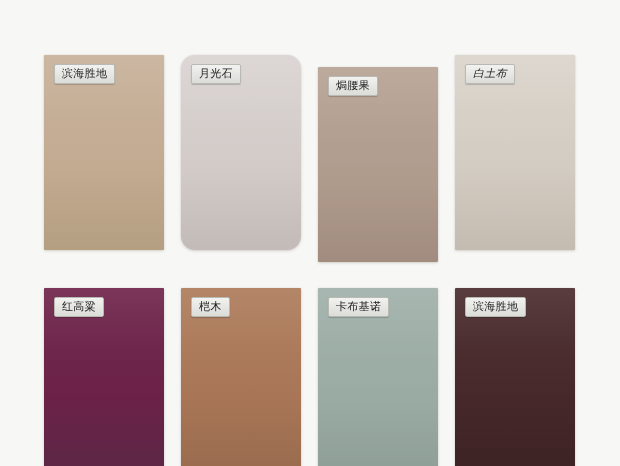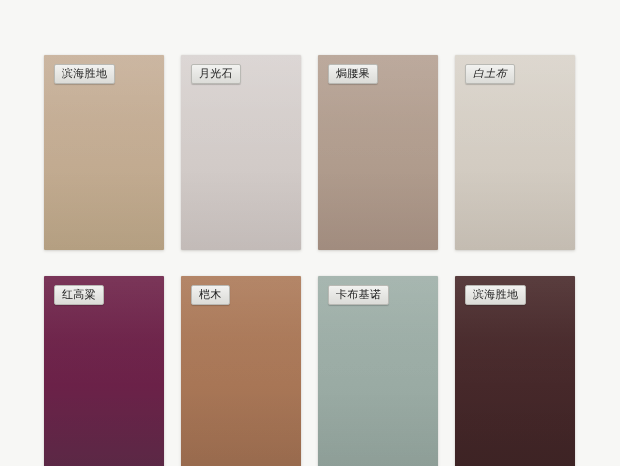--- a/index.html
+++ b/index.html
@@ -77,26 +77,26 @@
 
 <div id="palette-grid">
 
   <div class="swatch-row row-top">
 
     <div class="swatch-card" style="background: linear-gradient(rgb(199, 176, 153) 0%, rgb(194, 171, 145) 55%, rgb(188, 166, 135) 100%);">
       <span class="sheen"></span>
       <span class="swatch-label">滨海胜地</span>
     </div>
 
-    <div class="swatch-card" style="background: linear-gradient(rgb(217, 211, 209) 0%, rgb(210, 203, 200) 55%, rgb(203, 195, 192) 100%);">
+    <div class="swatch-card" style="background: linear-gradient(rgb(217, 211, 209) 0%, rgb(210, 203, 200) 55%, rgb(203, 195, 192) 100%); border-radius: 14px;">
       <span class="sheen"></span>
       <span class="swatch-label">月光石</span>
     </div>
 
-    <div class="swatch-card" style="background: linear-gradient(rgb(182, 162, 148) 0%, rgb(176, 156, 141) 55%, rgb(168, 146, 132) 100%);">
+    <div class="swatch-card" style="background: linear-gradient(rgb(182, 162, 148) 0%, rgb(176, 156, 141) 55%, rgb(168, 146, 132) 100%); margin-top: 12px;">
       <span class="sheen"></span>
       <span class="swatch-label">焗腰果</span>
     </div>
 
     <div class="swatch-card" style="background: linear-gradient(rgb(218, 212, 203) 0%, rgb(211, 204, 194) 55%, rgb(204, 196, 185) 100%); font-style: italic;">
       <span class="sheen"></span>
       <span class="swatch-label">白土布</span>
     </div>
 
   </div>

